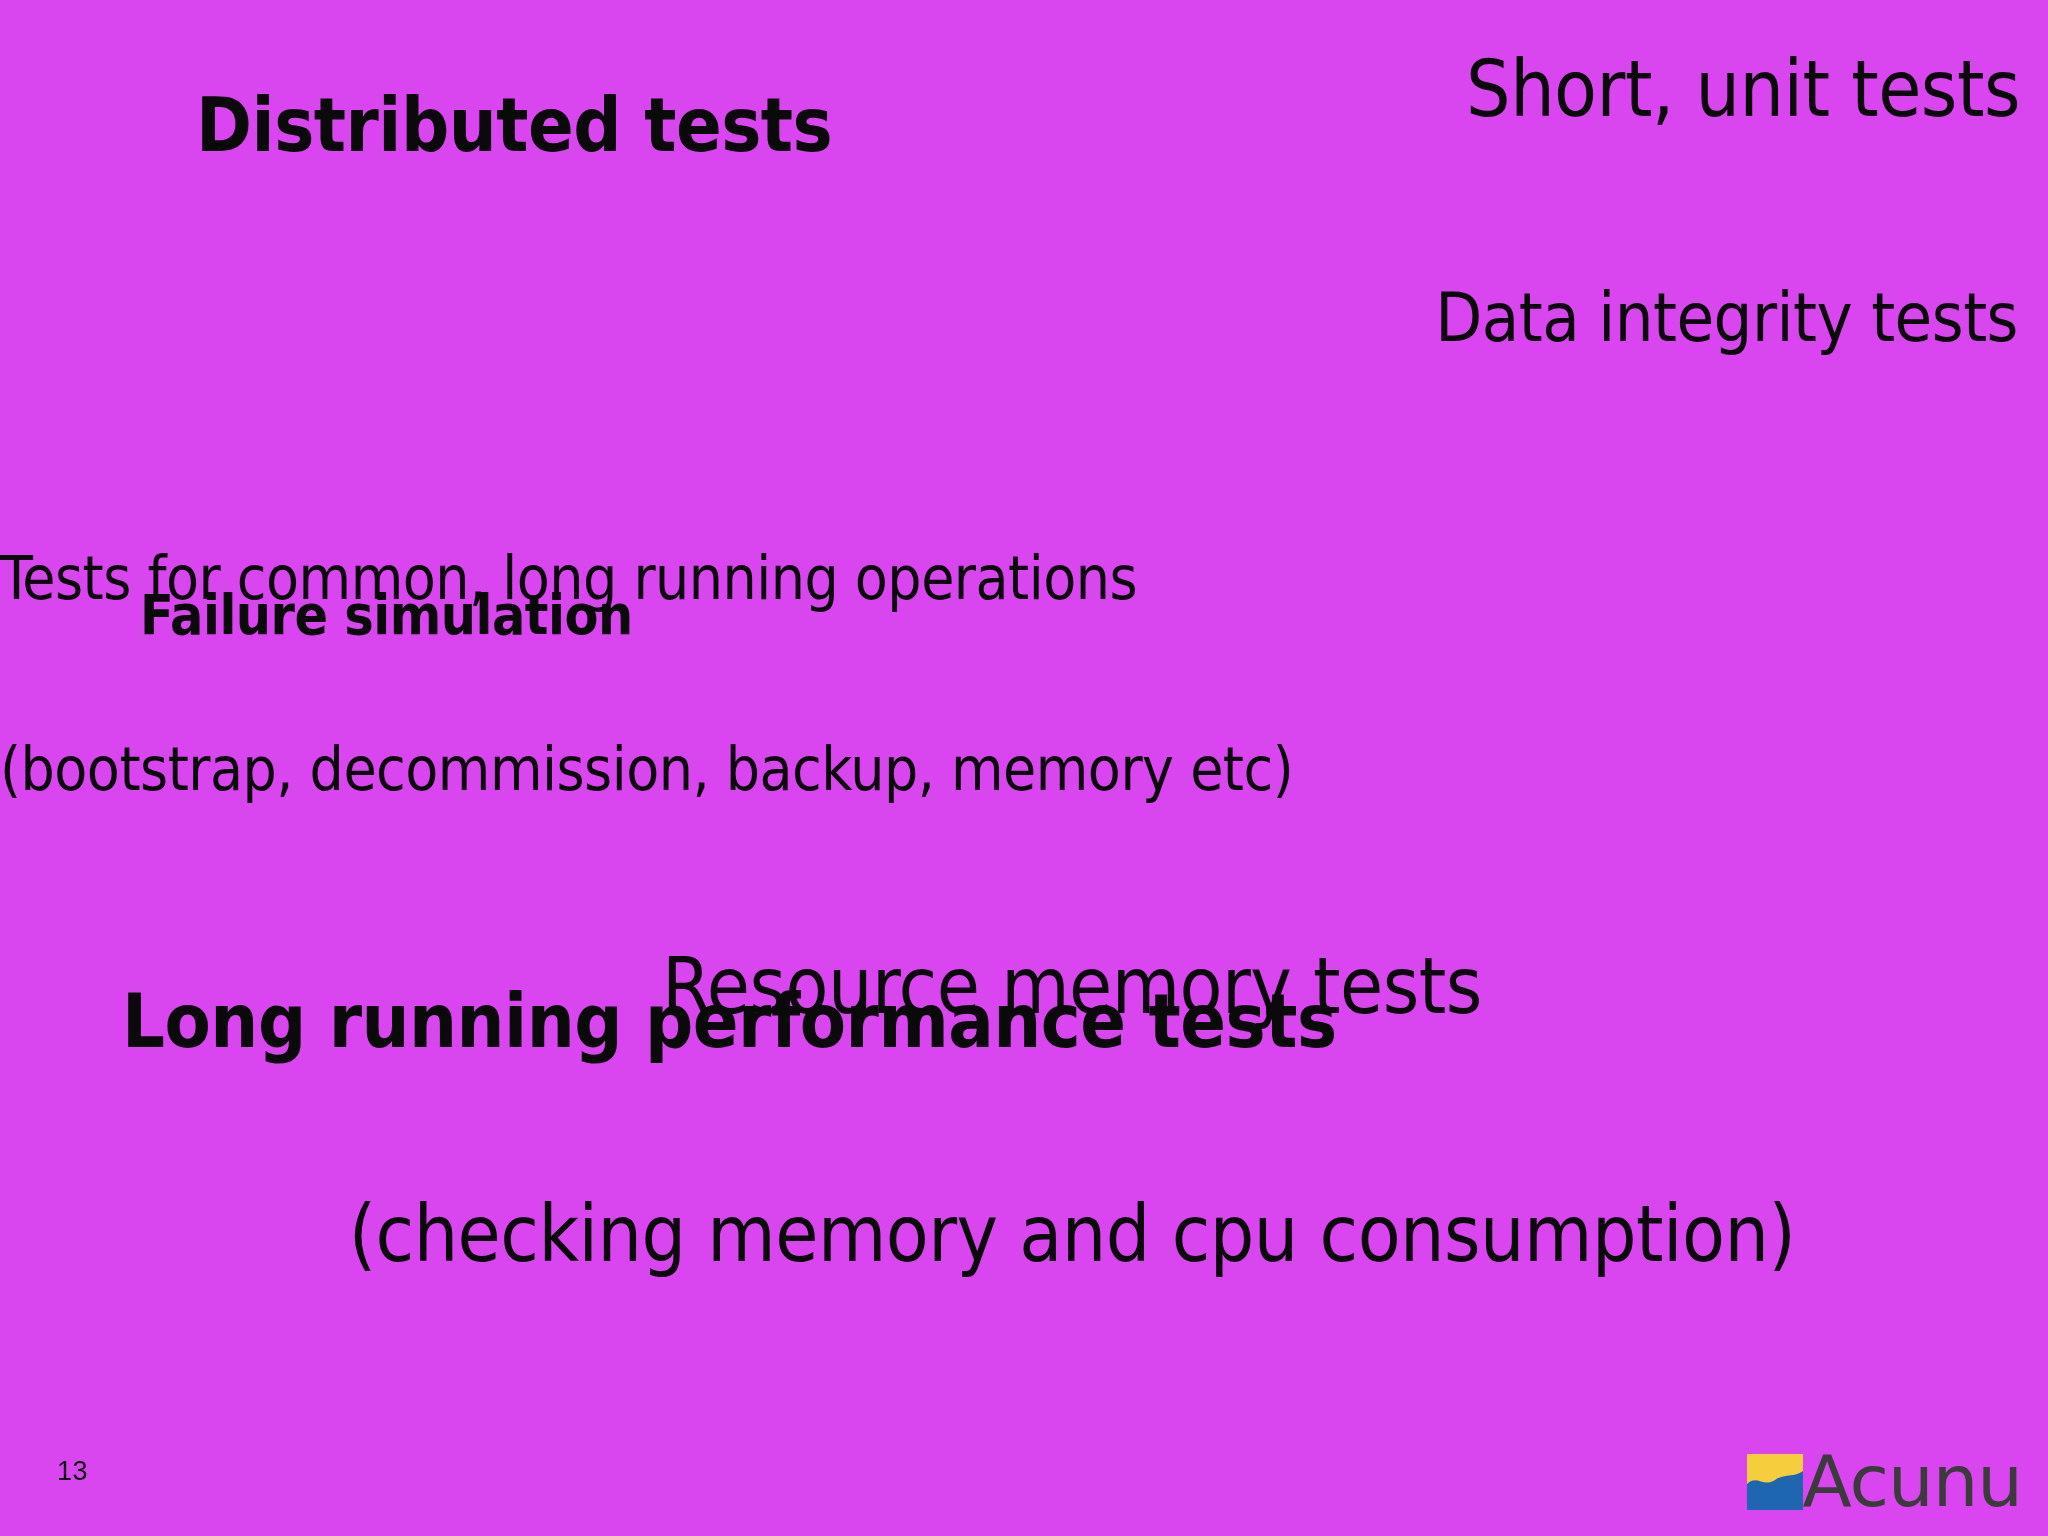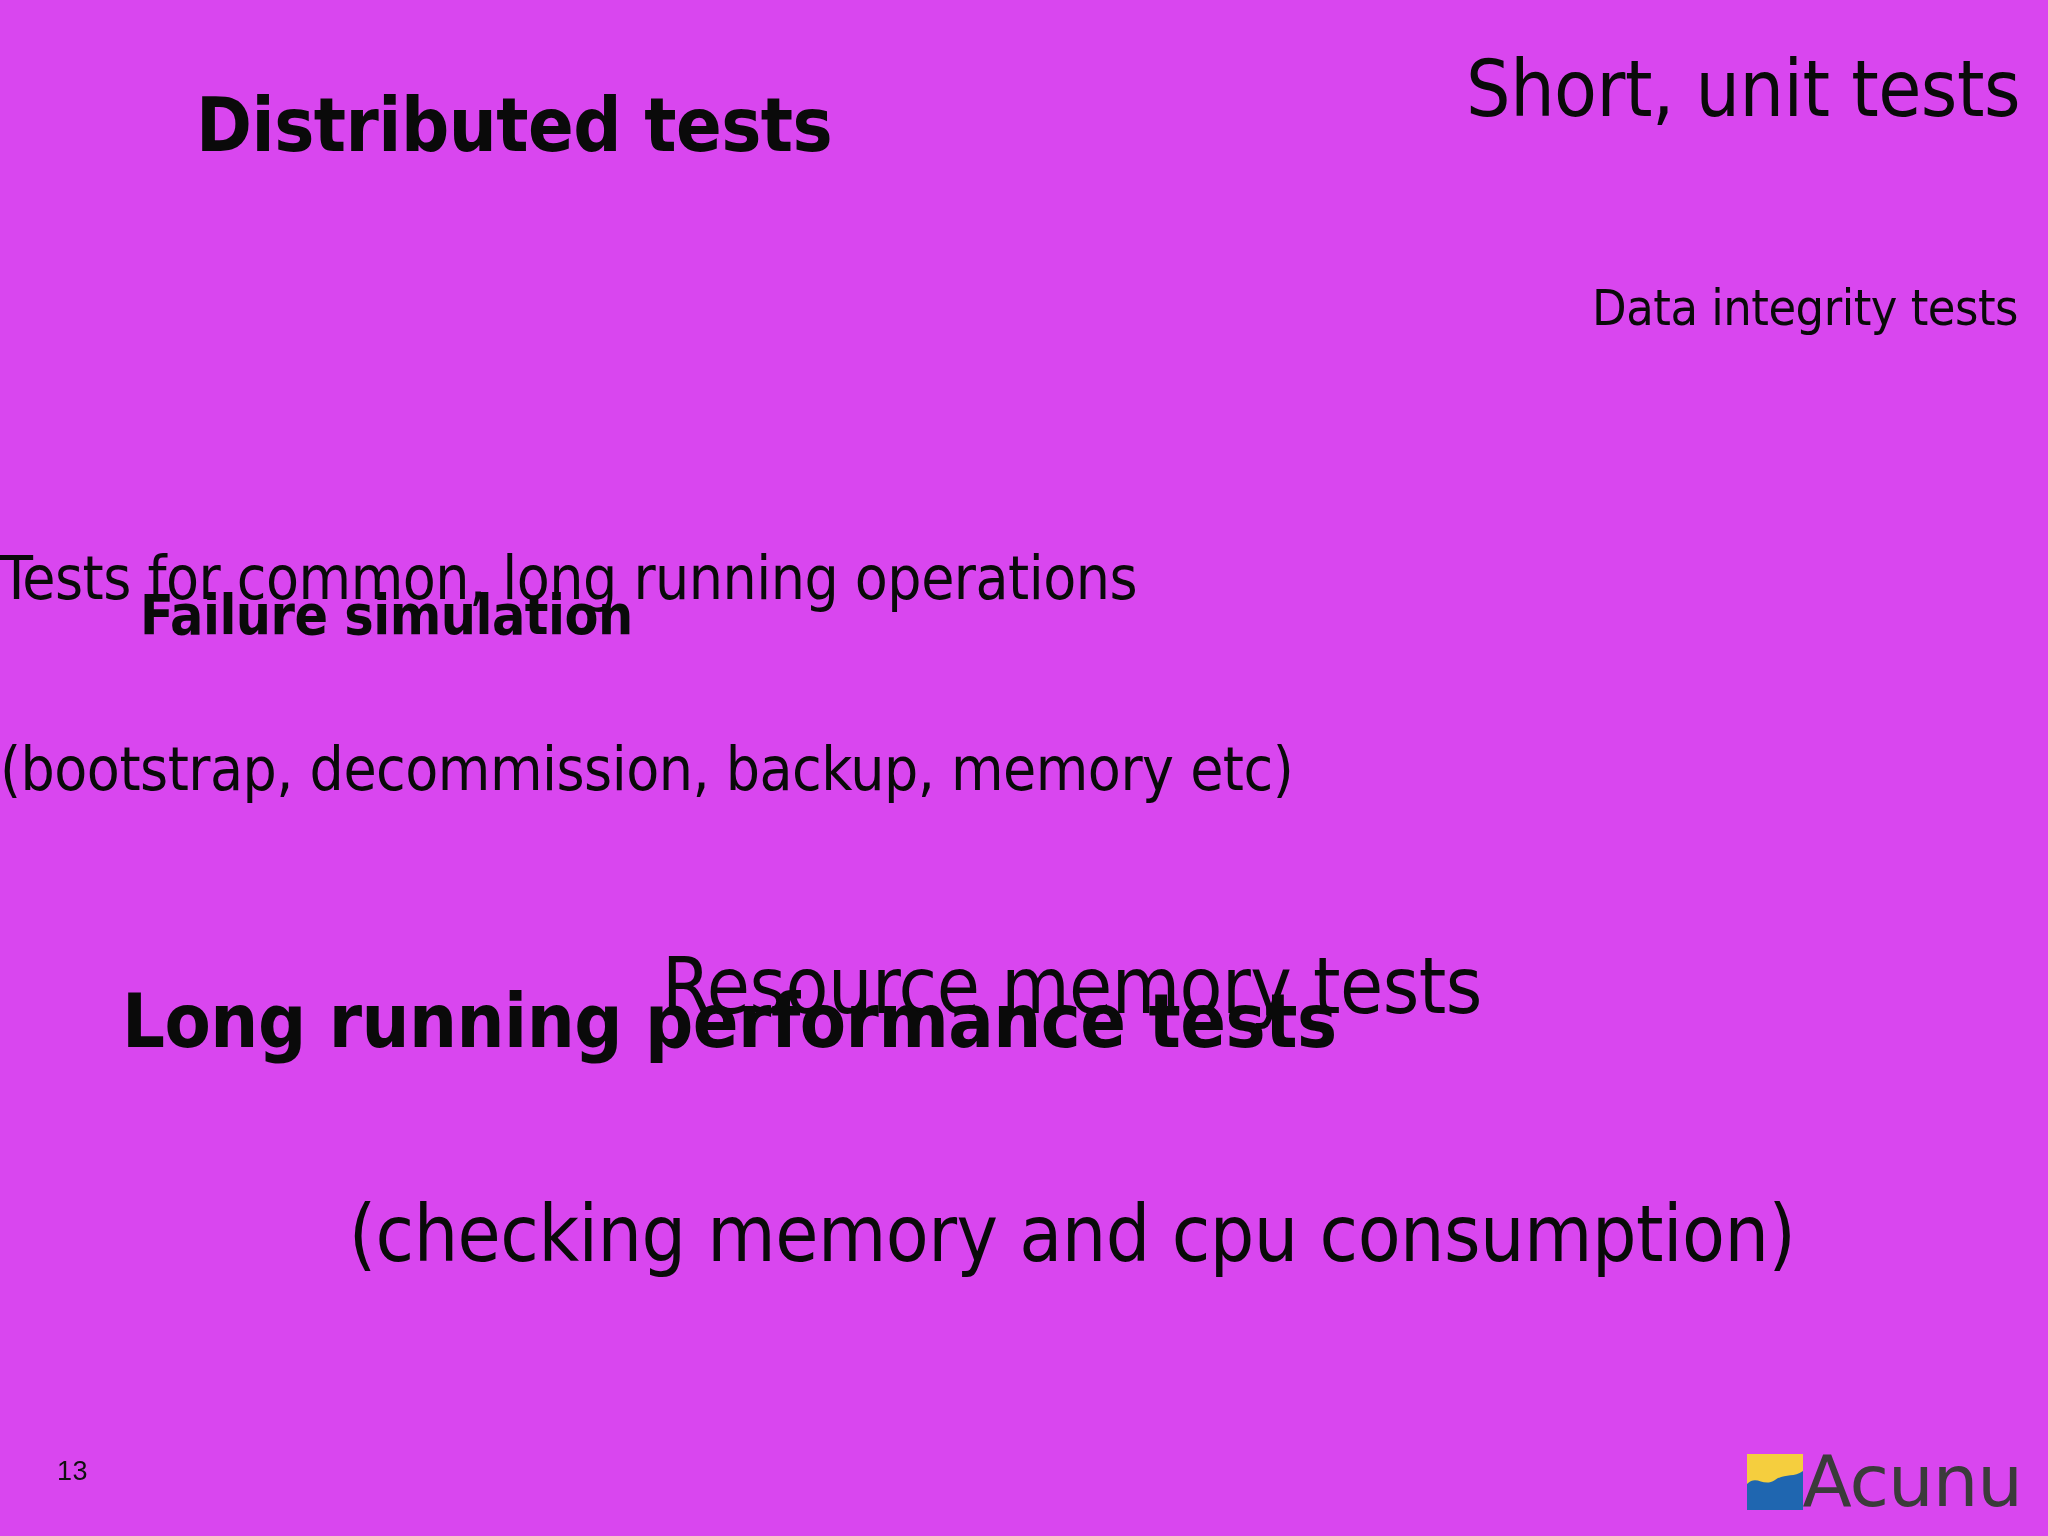--- a/index.html
+++ b/index.html
@@ -45,21 +45,21 @@
   }
   #line-short-unit-tests {
     right: 28px;
     top: 48px;
     font-size: 78px;
     text-align: left;
   }
   #line-data-integrity-tests {
     right: 30px;
     top: 282px;
-    font-size: 50px;
+    font-size: 68px;
     text-align: right;
   }
   #block-long-running-ops {
     left: 0;
     right: 28px;
     top: 420px;
     font-size: 60px;
   }
   #line-failure-simulation {
     left: 140px;

